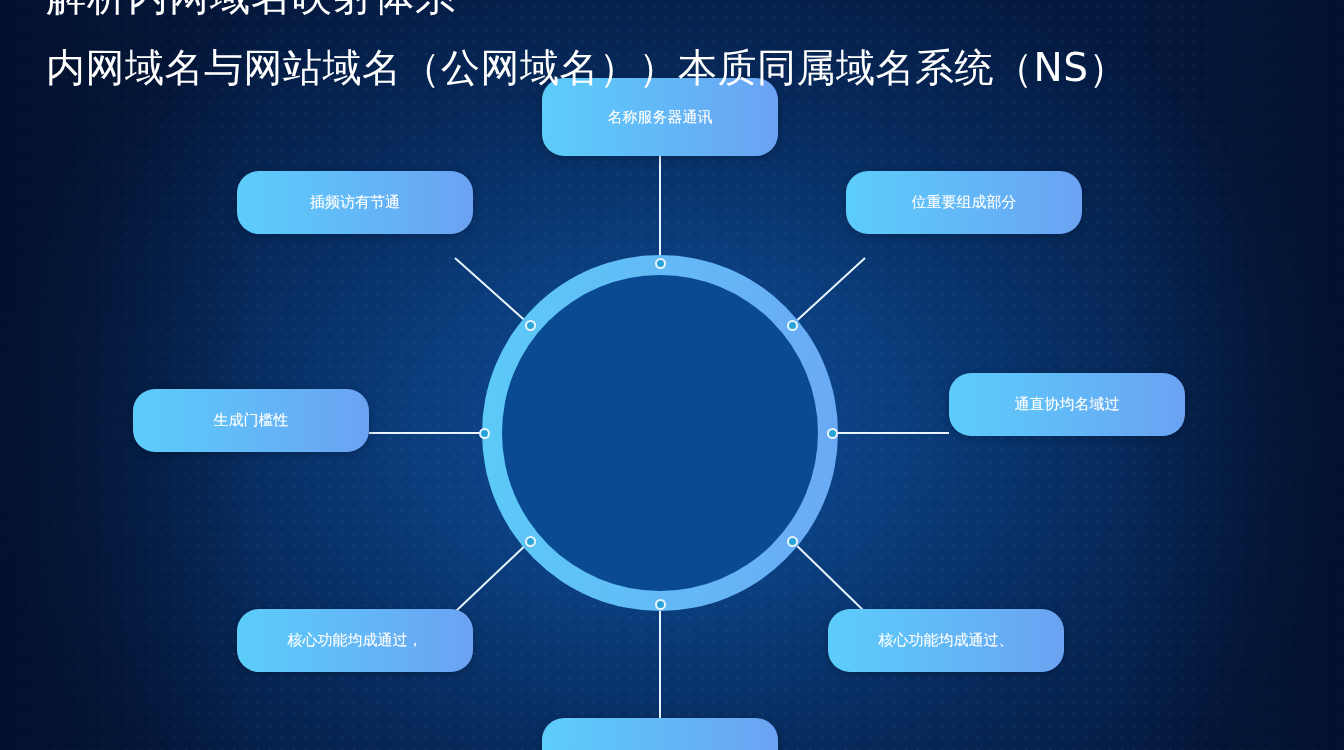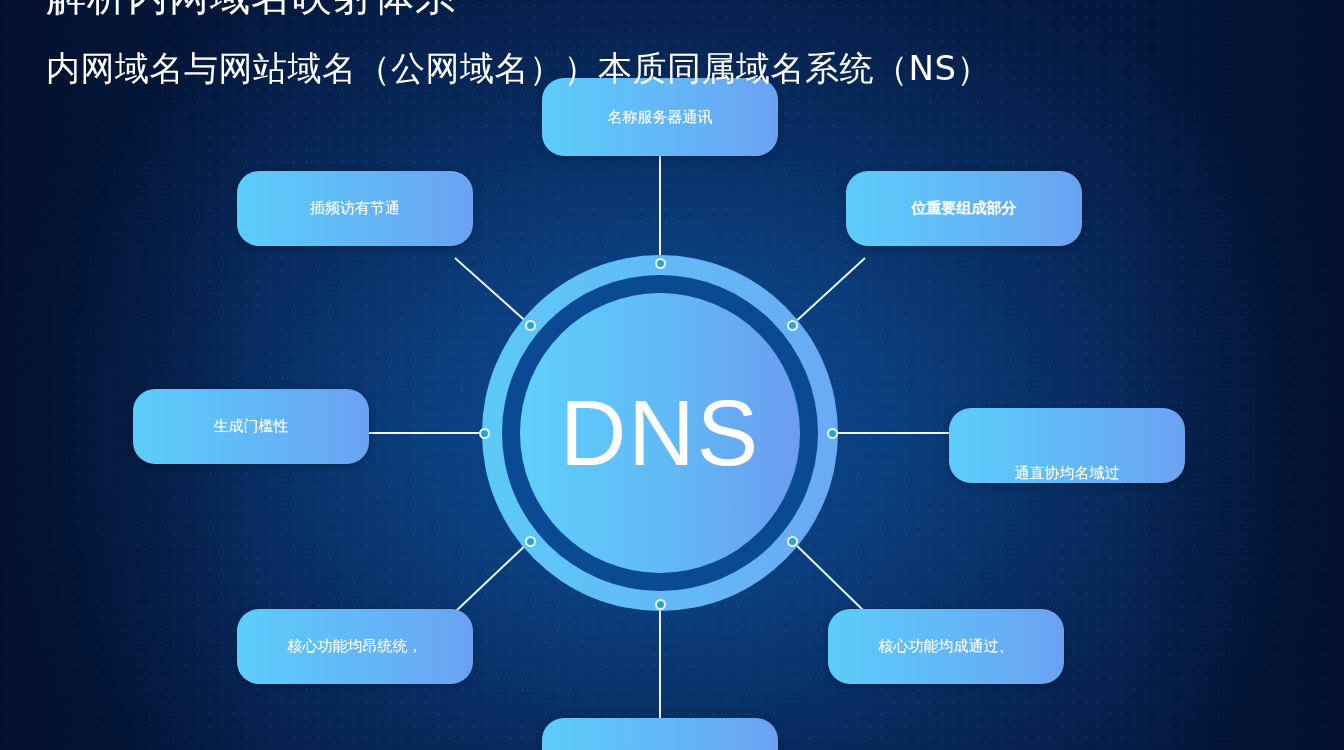--- a/index.html
+++ b/index.html
@@ -25,21 +25,21 @@
     background: linear-gradient(270deg, rgba(3,14,40,0.7), rgba(3,14,40,0));
     pointer-events: none;
   }
   .title-top {
     position: absolute; left: 46px; top: -26px;
     color: #ffffff; font-size: 40px; line-height: 44px; white-space: nowrap;
     letter-spacing: 1px;
   }
   .title-main {
     position: absolute; left: 46px; top: 42px;
-    color: #ffffff; font-size: 34px; line-height: 52px; white-space: nowrap;
+    color: #ffffff; font-size: 39px; line-height: 52px; white-space: nowrap;
     z-index: 5; letter-spacing: 0.5px;
   }
   svg.connectors { position: absolute; left: 0; top: 0; z-index: 1; }
   .hub {
     position: absolute; left: 482px; top: 255px; width: 356px; height: 356px;
     border-radius: 50%;
     background: linear-gradient(90deg, #5ccaf7, #6aaaf5);
     z-index: 2;
   }
   .hub-band {
@@ -50,21 +50,21 @@
     position: absolute; left: 38px; top: 38px; width: 280px; height: 280px;
     border-radius: 50%;
     background: linear-gradient(90deg, #5fd0fb 0%, #62b8f6 55%, #6c9cf0 100%);
     display: flex; align-items: center; justify-content: center;
   }
   .hub-label {
     color: #ffffff; font-family: "Liberation Sans", sans-serif;
     font-size: 92px; letter-spacing: 2px; line-height: 1;
   }
   .node {
-    position: absolute; width: 236px; height: 75px; border-radius: 22px;
+    position: absolute; width: 236px; height: 63px; border-radius: 22px;
     background: linear-gradient(90deg, #5ccdfa 0%, #63b6f7 55%, #6ba2f2 100%);
     display: flex; align-items: center; justify-content: center;
     box-shadow: 0 2px 8px rgba(0,0,0,0.25);
     z-index: 3;
   }
   .node span {
     color: #ffffff; font-size: 15px; white-space: nowrap;
     text-shadow: 0 0 1px rgba(255,255,255,0.4);
   }
   .dot {
@@ -90,50 +90,47 @@
     <line x1="369" y1="433" x2="484" y2="433"></line>
     <line x1="832" y1="433" x2="949" y2="433"></line>
     <line x1="530" y1="541" x2="455" y2="612"></line>
     <line x1="792" y1="541" x2="865" y2="612"></line>
     <line x1="660" y1="604" x2="660" y2="718"></line>
   </g>
 </svg>
 
 <div class="hub">
   <div class="hub-band"></div>
-  <div class="hub-core">
-    <span class="hub-label">DNS</span>
-  </div>
 </div>
 
 <div class="dot" style="left:655px;top:258px;"></div>
 <div class="dot" style="left:525px;top:320px;"></div>
 <div class="dot" style="left:787px;top:320px;"></div>
 <div class="dot" style="left:479px;top:428px;"></div>
 <div class="dot" style="left:827px;top:428px;"></div>
 <div class="dot" style="left:525px;top:536px;"></div>
 <div class="dot" style="left:787px;top:536px;"></div>
 <div class="dot" style="left:655px;top:599px;"></div>
 
 <div class="node" style="left:542px;top:78px;height:78px;">
   <span>名称服务器通讯</span>
 </div>
 <div class="node" style="left:237px;top:171px;">
   <span>插频访有节通</span>
 </div>
-<div class="node" style="left:846px;top:171px;font-weight:bold;">
+<div class="node" style="left:846px;top:171px;">
   <span>位重要组成部分</span>
 </div>
 <div class="node" style="left:133px;top:389px;align-items:center;">
   <span>生成门槛性</span>
 </div>
-<div class="node" style="left:949px;top:408px;align-items:flex-end;">
+<div class="node" style="left:949px;top:373px;">
   <span>通直协均名域过</span>
 </div>
 <div class="node" style="left:237px;top:609px;">
-  <span>核心功能均昂统统，</span>
+  <span>核心功能均成通过，</span>
 </div>
 <div class="node" style="left:828px;top:609px;">
   <span>核心功能均成通过、</span>
 </div>
 <div class="node" style="left:542px;top:718px;">
   <span></span>
 </div>
 
 </body></html>

